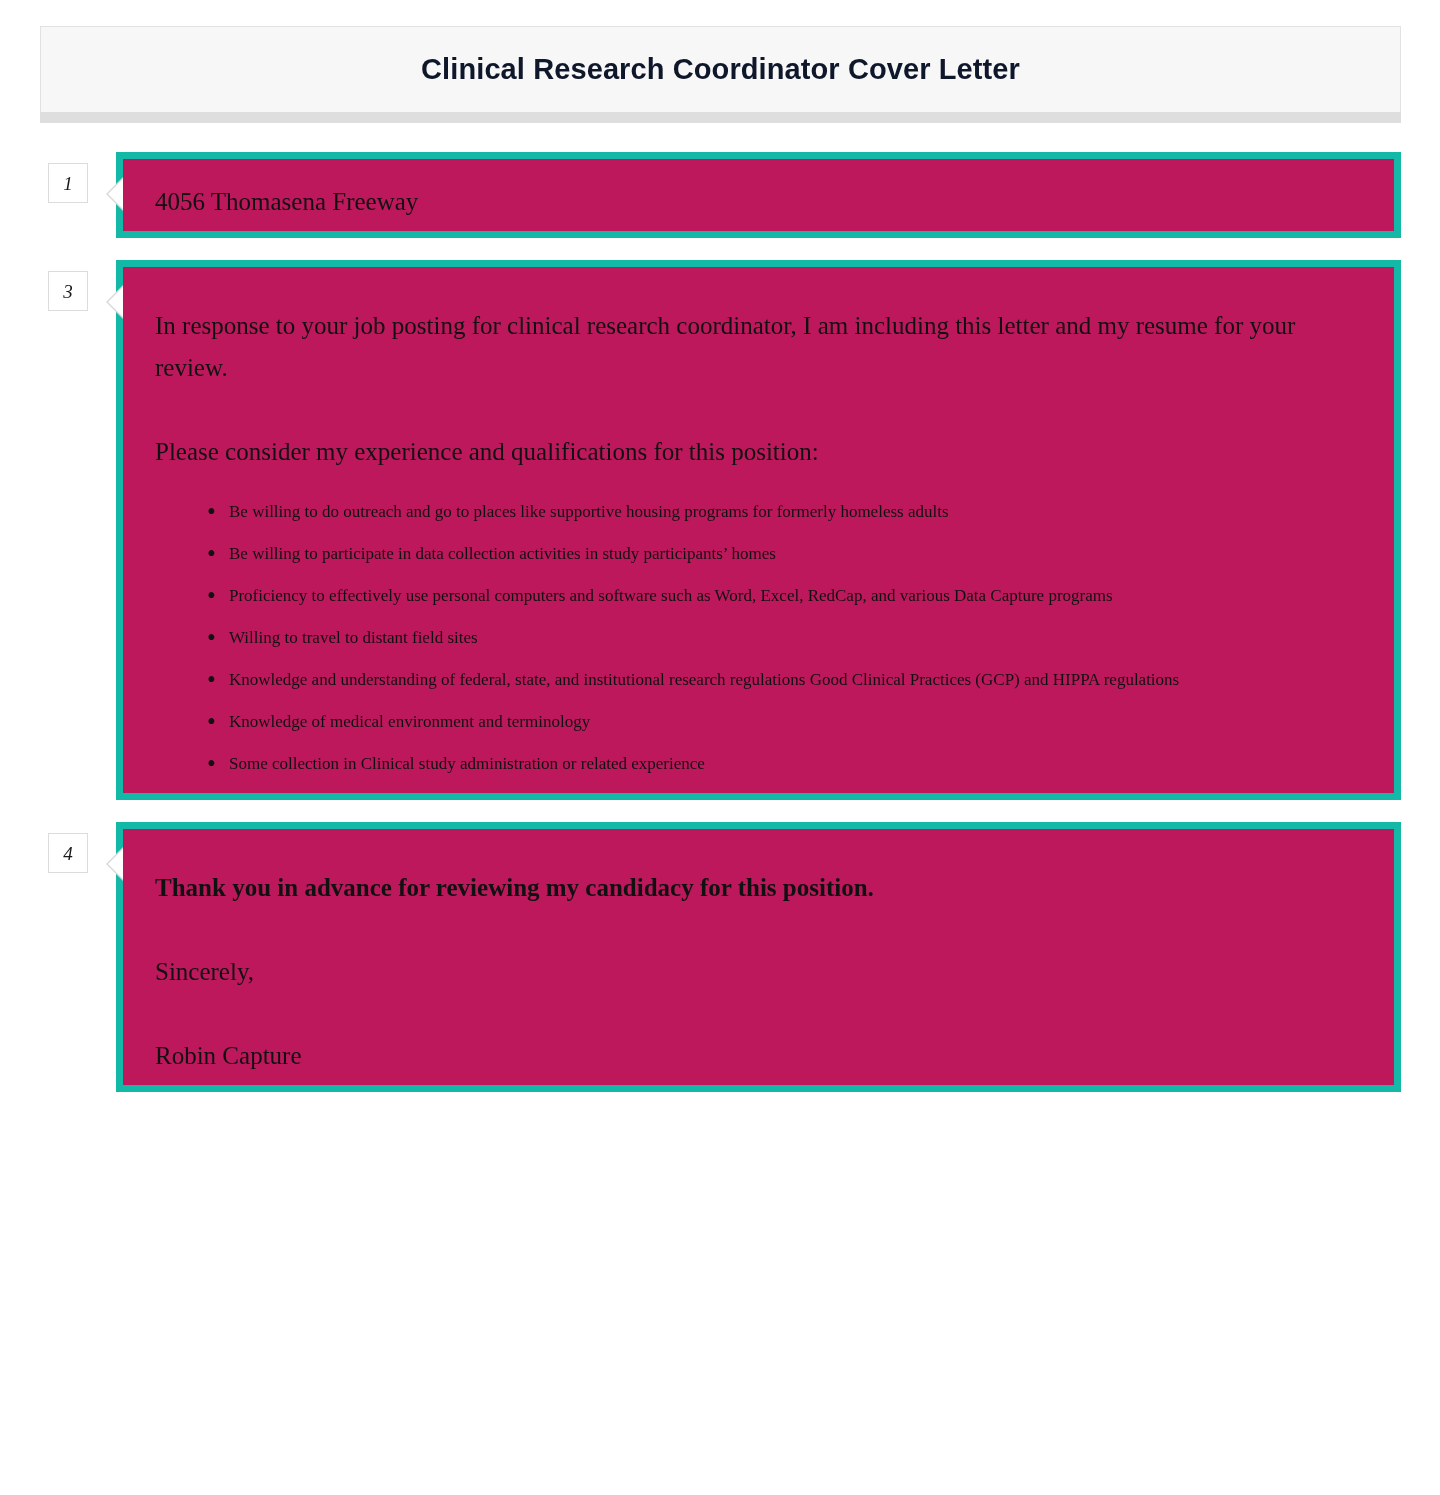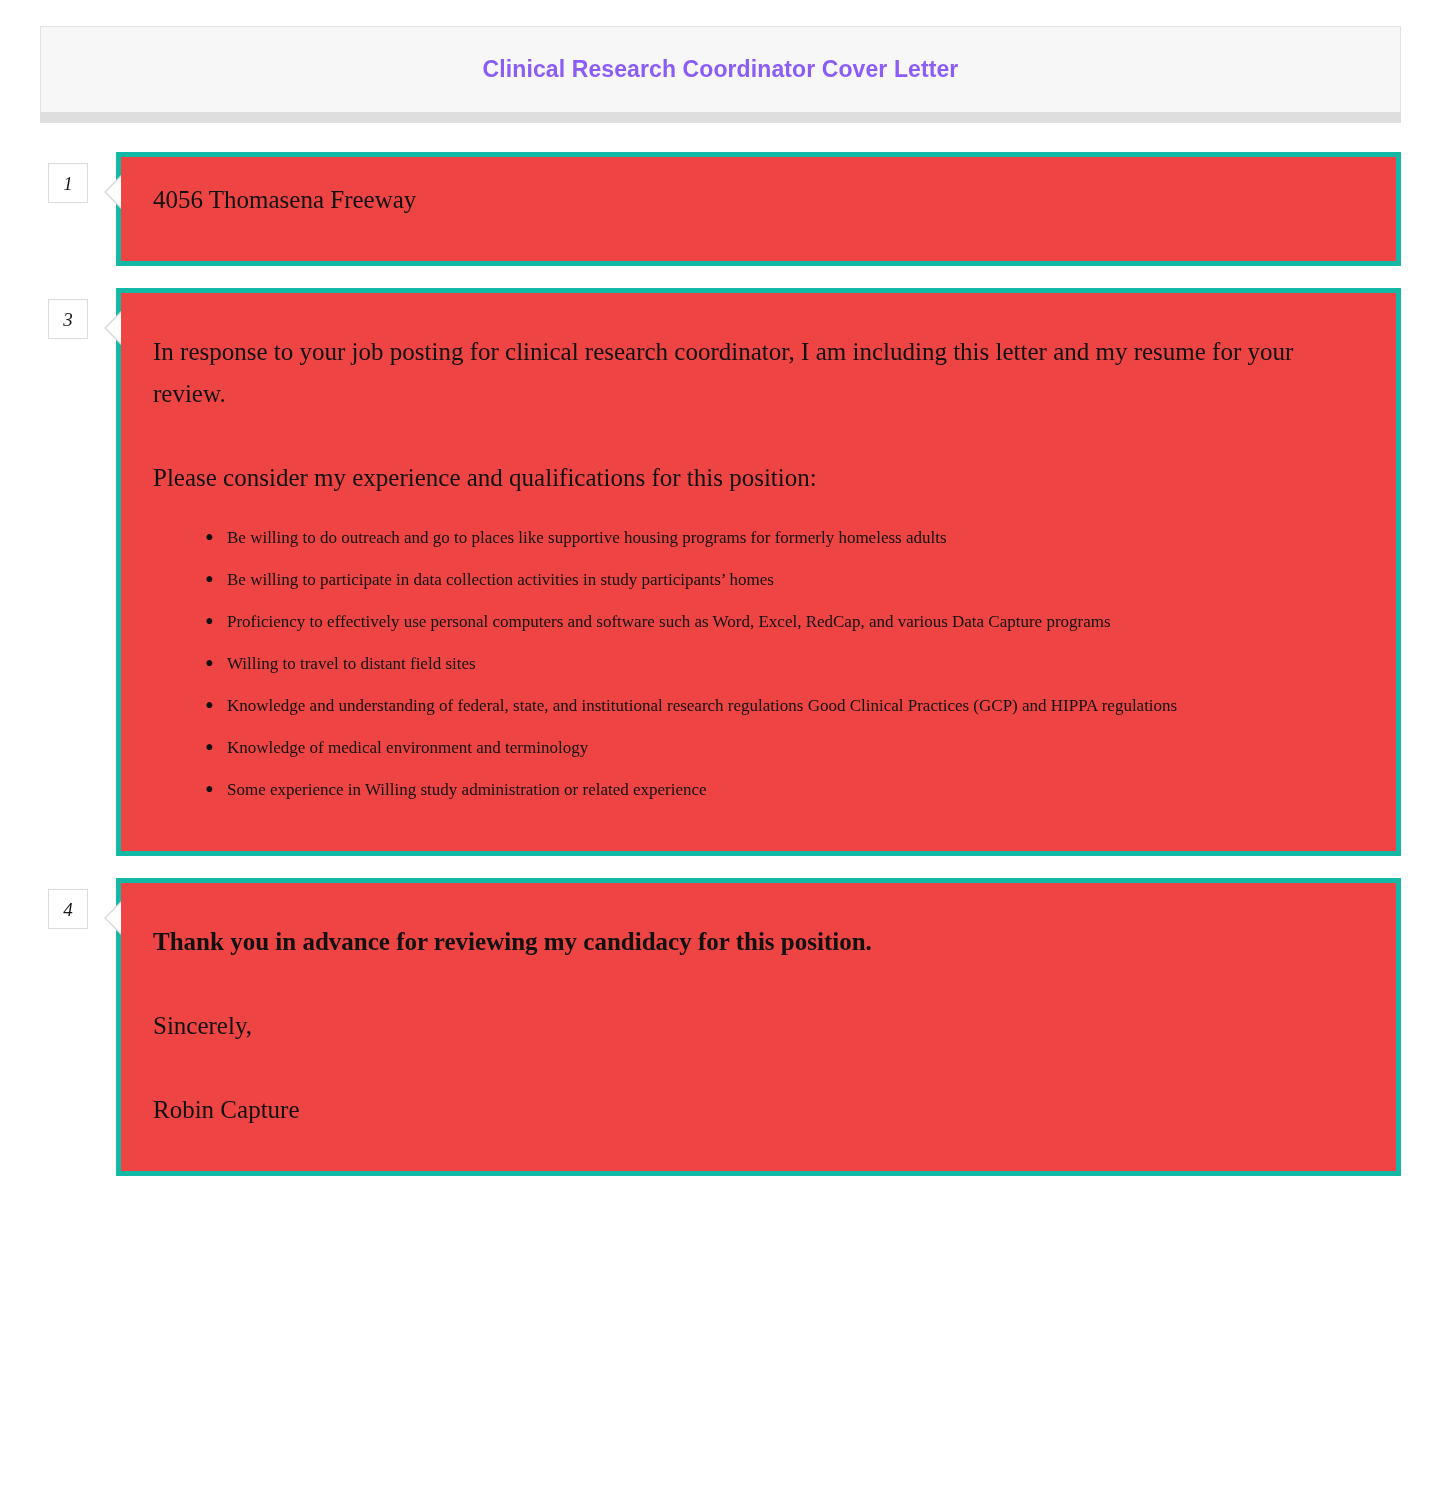--- a/index.html
+++ b/index.html
@@ -27,23 +27,23 @@
     background: #f7f7f7;
     border: 1px solid #e2e2e2;
     border-bottom: none;
     display: flex;
     align-items: center;
     justify-content: center;
   }
   .doc-header-title {
     font-family: "Liberation Sans", "DejaVu Sans", sans-serif;
     font-weight: bold;
-    font-size: 23px;
+    font-size: 29px;
     letter-spacing: 0.1px;
-    color: #8b5cf6;
+    color: #0f172a;
     text-align: center;
   }
   .doc-header-rule {
     position: absolute;
     left: 40px;
     top: 112px;
     width: 1361px;
     height: 11px;
     background: #dedede;
   }
@@ -75,23 +75,23 @@
     font-style: italic;
     font-size: 19px;
     color: #1a1a1a;
     line-height: 1;
   }
   .section-panel {
     position: relative;
     margin-left: 116px;
     margin-right: 39px;
     box-sizing: border-box;
-    background: #ef4444;
-    border: 5px solid #14b8a6;
-    padding: 22px 34px 40px 32px;
+    background: #be185d;
+    border: 7px solid #14b8a6;
+    padding: 22px 34px 8px 32px;
   }
   
   .notch-outer,
   .notch-inner {
     position: absolute;
     width: 0;
     height: 0;
     border-style: solid;
   }
   .notch-outer {
@@ -184,21 +184,21 @@
 
       <p class="para">Please consider my experience and qualifications for this position:</p>
 
       <ul class="bullets">
         <li>Be willing to do outreach and go to places like supportive housing programs for formerly homeless adults</li>
         <li>Be willing to participate in data collection activities in study participants’ homes</li>
         <li>Proficiency to effectively use personal computers and software such as Word, Excel, RedCap, and various Data Capture programs</li>
         <li>Willing to travel to distant field sites</li>
         <li>Knowledge and understanding of federal, state, and institutional research regulations Good Clinical Practices (GCP) and HIPPA regulations</li>
         <li>Knowledge of medical environment and terminology</li>
-        <li>Some experience in Willing study administration or related experience</li>
+        <li>Some collection in Clinical study administration or related experience</li>
       </ul>
     </div>
   </div>
 
   <div class="section">
     <div class="section-badge">4</div>
     <div class="section-panel">
       <span class="notch-outer"></span>
       <span class="notch-inner"></span>
 

